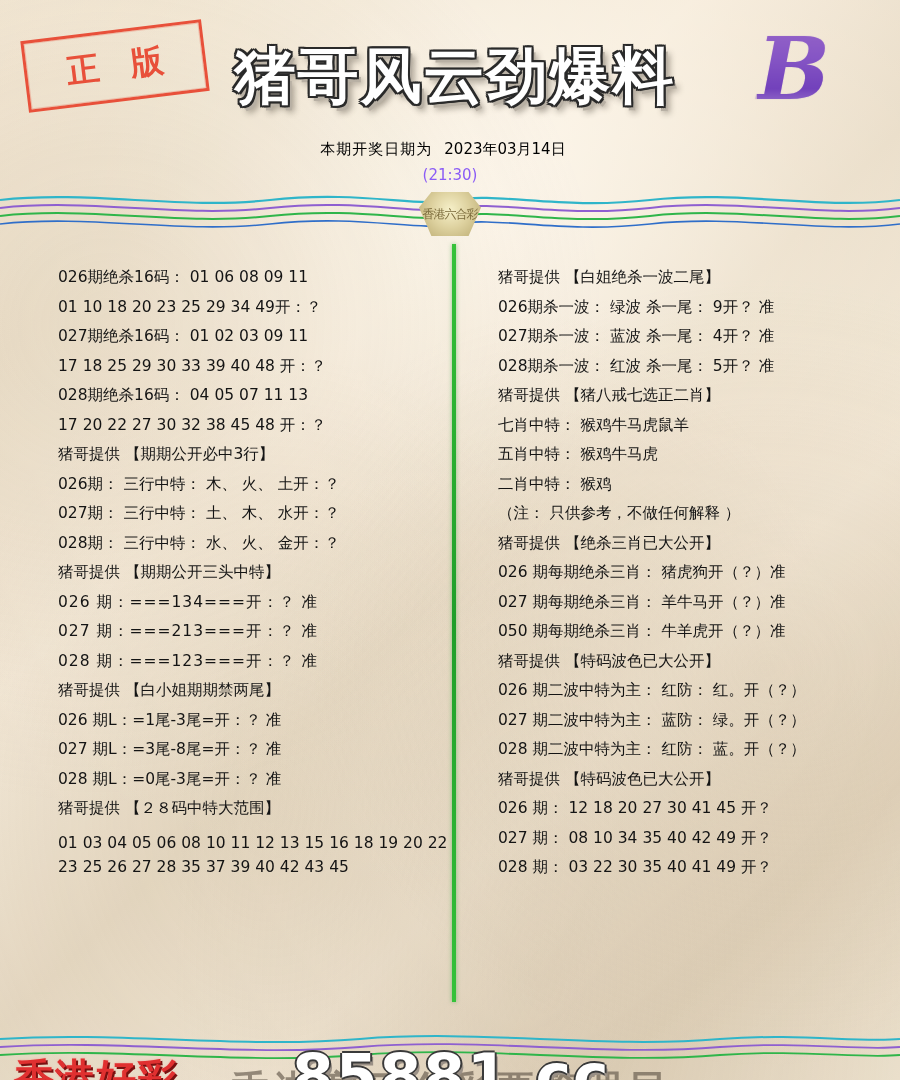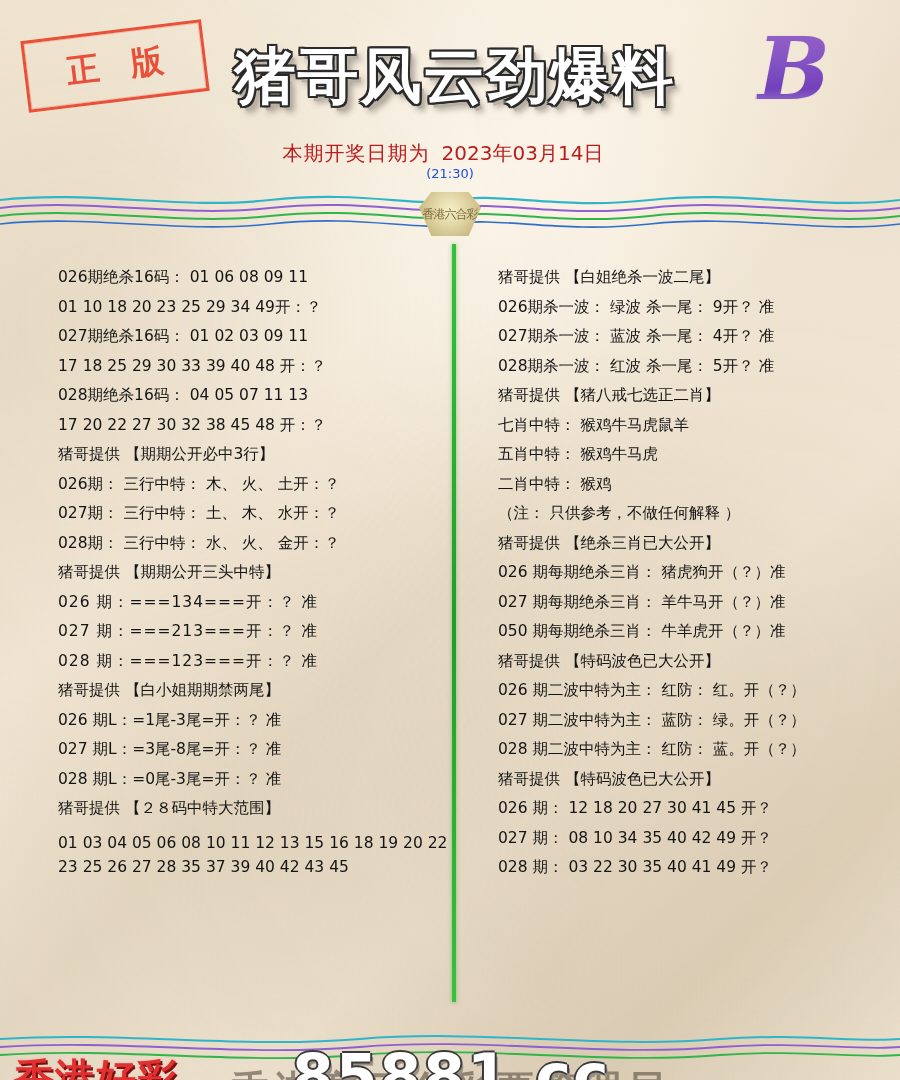--- a/index.html
+++ b/index.html
@@ -50,28 +50,28 @@
     position:absolute;right:70px;top:18px;
     font-size:86px;font-weight:bold;font-style:italic;
     font-family:"DejaVu Serif","Liberation Serif",serif;
     background:linear-gradient(180deg,#b07fd8 0%,#8e5fd0 40%,#6f3fc0 70%,#d9c8ef 100%);
     -webkit-background-clip:text;background-clip:text;color:transparent;
     text-shadow:0 0 1px rgba(120,70,180,.4);
   }
 
   .draw-line{
     position:absolute;left:0;right:14px;top:140px;text-align:center;
-    font-size:20px;color:#b91c1c;font-family:"DejaVu Sans","Liberation Sans",sans-serif;
+    font-size:15px;color:#000000;font-family:"DejaVu Sans","Liberation Sans",sans-serif;
   }
   .draw-line .lbl{letter-spacing:1px;}
   .draw-line .val{margin-left:12px;}
 
   .draw-time{
     position:absolute;left:0;right:0;top:166px;text-align:center;
-    font-size:13px;color:#1d4ed8;font-family:"DejaVu Sans","Liberation Sans",sans-serif;
+    font-size:15px;color:#8b5cf6;font-family:"DejaVu Sans","Liberation Sans",sans-serif;
   }
 
   
   .wave-band{position:relative;height:58px;margin-top:-4px;}
   .wave-band svg{position:absolute;left:0;top:0;}
   .medallion{
     position:absolute;left:50%;top:6px;transform:translateX(-50%);
     width:62px;height:44px;
     background:radial-gradient(circle at 50% 40%,#f6f0c9 0%,#ded2a0 45%,#b9a96f 100%);
     clip-path:polygon(20% 0,80% 0,100% 35%,80% 100%,20% 100%,0 35%);

